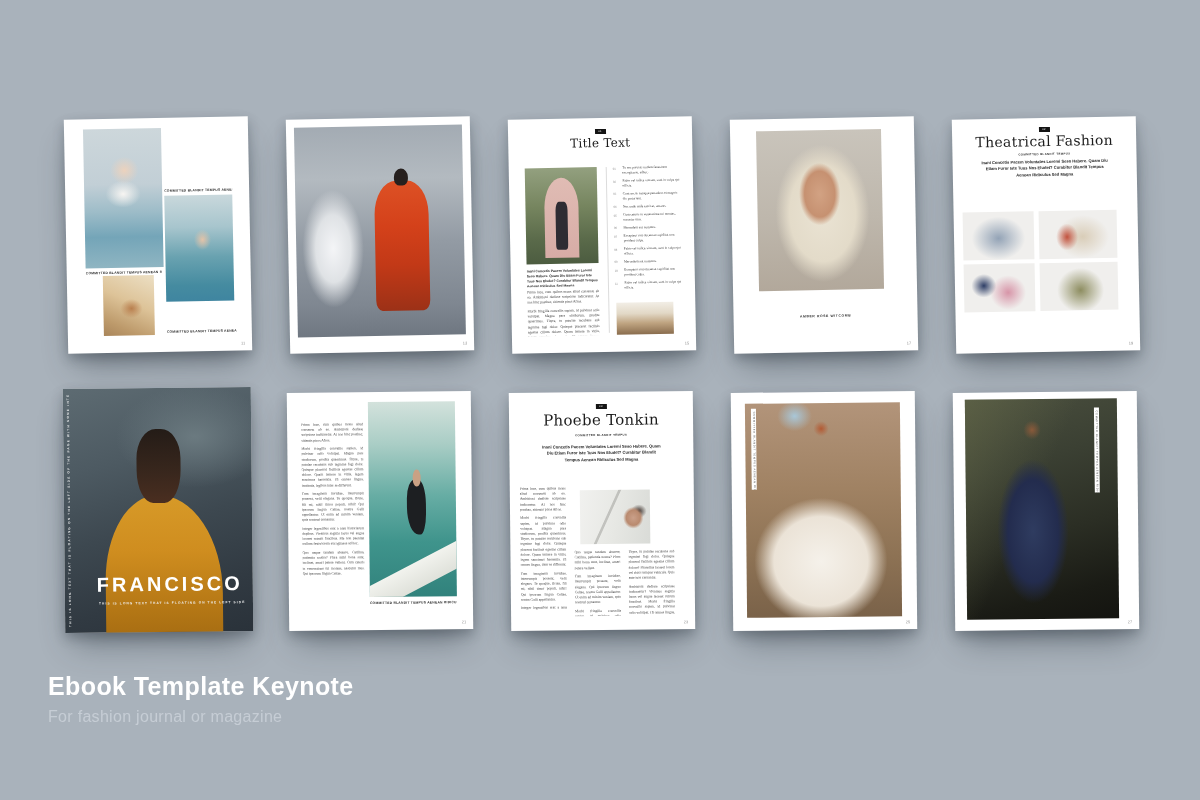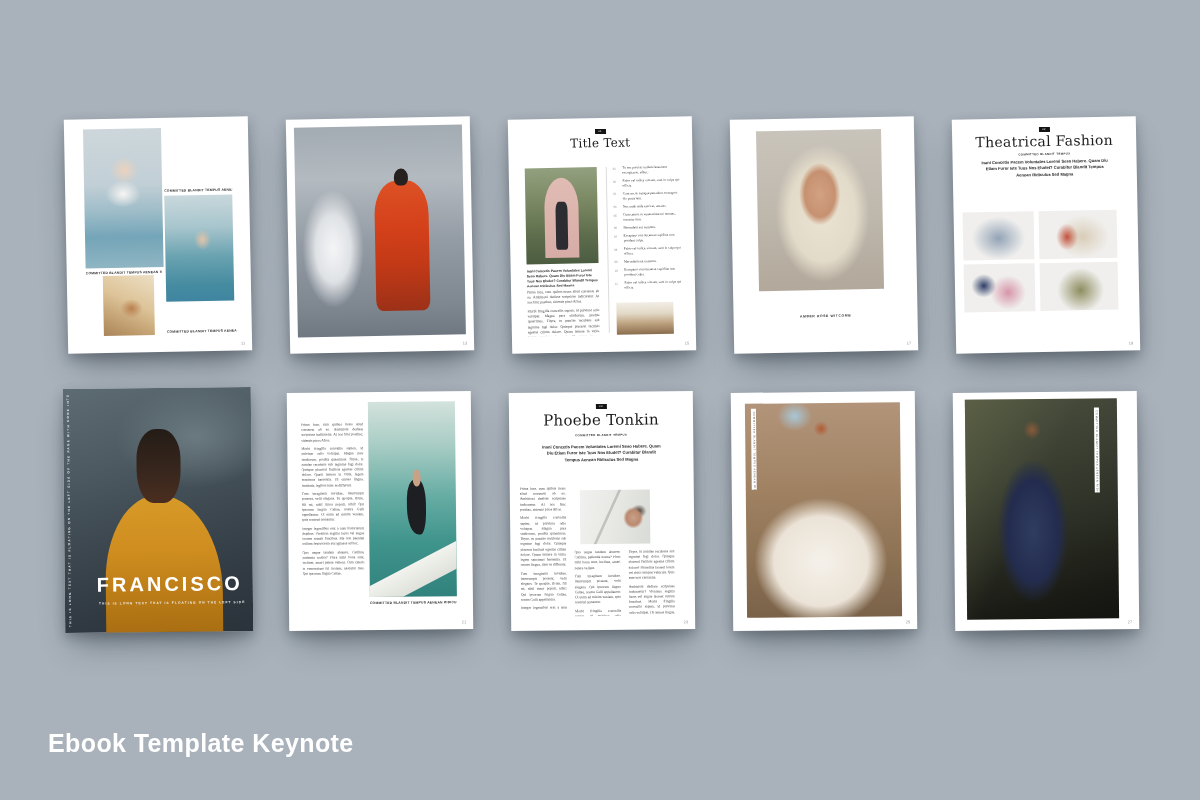--- a/index.html
+++ b/index.html
@@ -115,21 +115,21 @@
     radial-gradient(ellipse 16% 10% at 32% 6%,#a9c7d8 0%,rgba(169,199,216,0) 70%),
     radial-gradient(ellipse 7% 5% at 49% 12%,#b35a33 0%,rgba(179,90,51,0) 70%),
     linear-gradient(180deg,#b2947a 0%,#a08263 40%,#8d7254 72%,#7a6249 100%);}
   .ph-gown{background:
     radial-gradient(ellipse 8% 6% at 44% 14%,#8a5a3a 0%,rgba(138,90,58,0) 72%),
     radial-gradient(ellipse 30% 42% at 44% 60%,#2f3c60 0%,#232c4e 55%,rgba(35,44,78,0) 78%),
     linear-gradient(115deg,rgba(108,112,76,.5) 0%,rgba(108,112,76,0) 45%),
     linear-gradient(165deg,#4a4f3e 0%,#3b4033 30%,#2b2e24 60%,#1a1b15 85%,#141410 100%);}
 
   
-  .footer{position:absolute;left:48px;top:729px;}
+  .footer{position:absolute;left:48px;top:672px;}
   .footer h1{margin:0;font-size:25px;font-weight:bold;color:#fff;letter-spacing:.4px;}
   .footer p{margin:7px 0 0;font-size:16px;color:#c6cdd5;letter-spacing:.3px;}
 </style>
 </head>
 <body style="background: rgb(169, 178, 187);">
 
 <div class="page r1" style="left:66px;top:118px;width:184px;height:234px;">
   <div class="photo ph-sail-1" style="left:19px;top:10px;width:78px;height:139px;"></div>
   <div class="cap" style="left:19px;top:152px;width:76px;">COMMITTED BLANDIT TEMPUS AENEAN RIDICULUS SED MAGNA</div>
   <div class="cap" style="left:99px;top:71px;width:68px;">COMMITTED BLANDIT TEMPUS AENEAN RIDICULUS SED MAGNA</div>
@@ -283,13 +283,14 @@
 </div>
 
 <div class="page r2" style="left:954px;top:392px;width:184px;height:238px;">
   <div class="photo ph-gown" style="left:12px;top:7px;width:152px;height:220px;"></div>
   <div class="strip" style="right:38px;top:16px;height:79px;">COMMITTED BLANDIT TEMPUS AENEAN RIDICULUS SED MAGNA</div>
   <div class="pagenum">27</div>
 </div>
 
 <div class="footer">
   <h1>Ebook Template Keynote</h1>
+  <p>For fashion journal or magazine</p>
 </div>
 
 </body></html>

